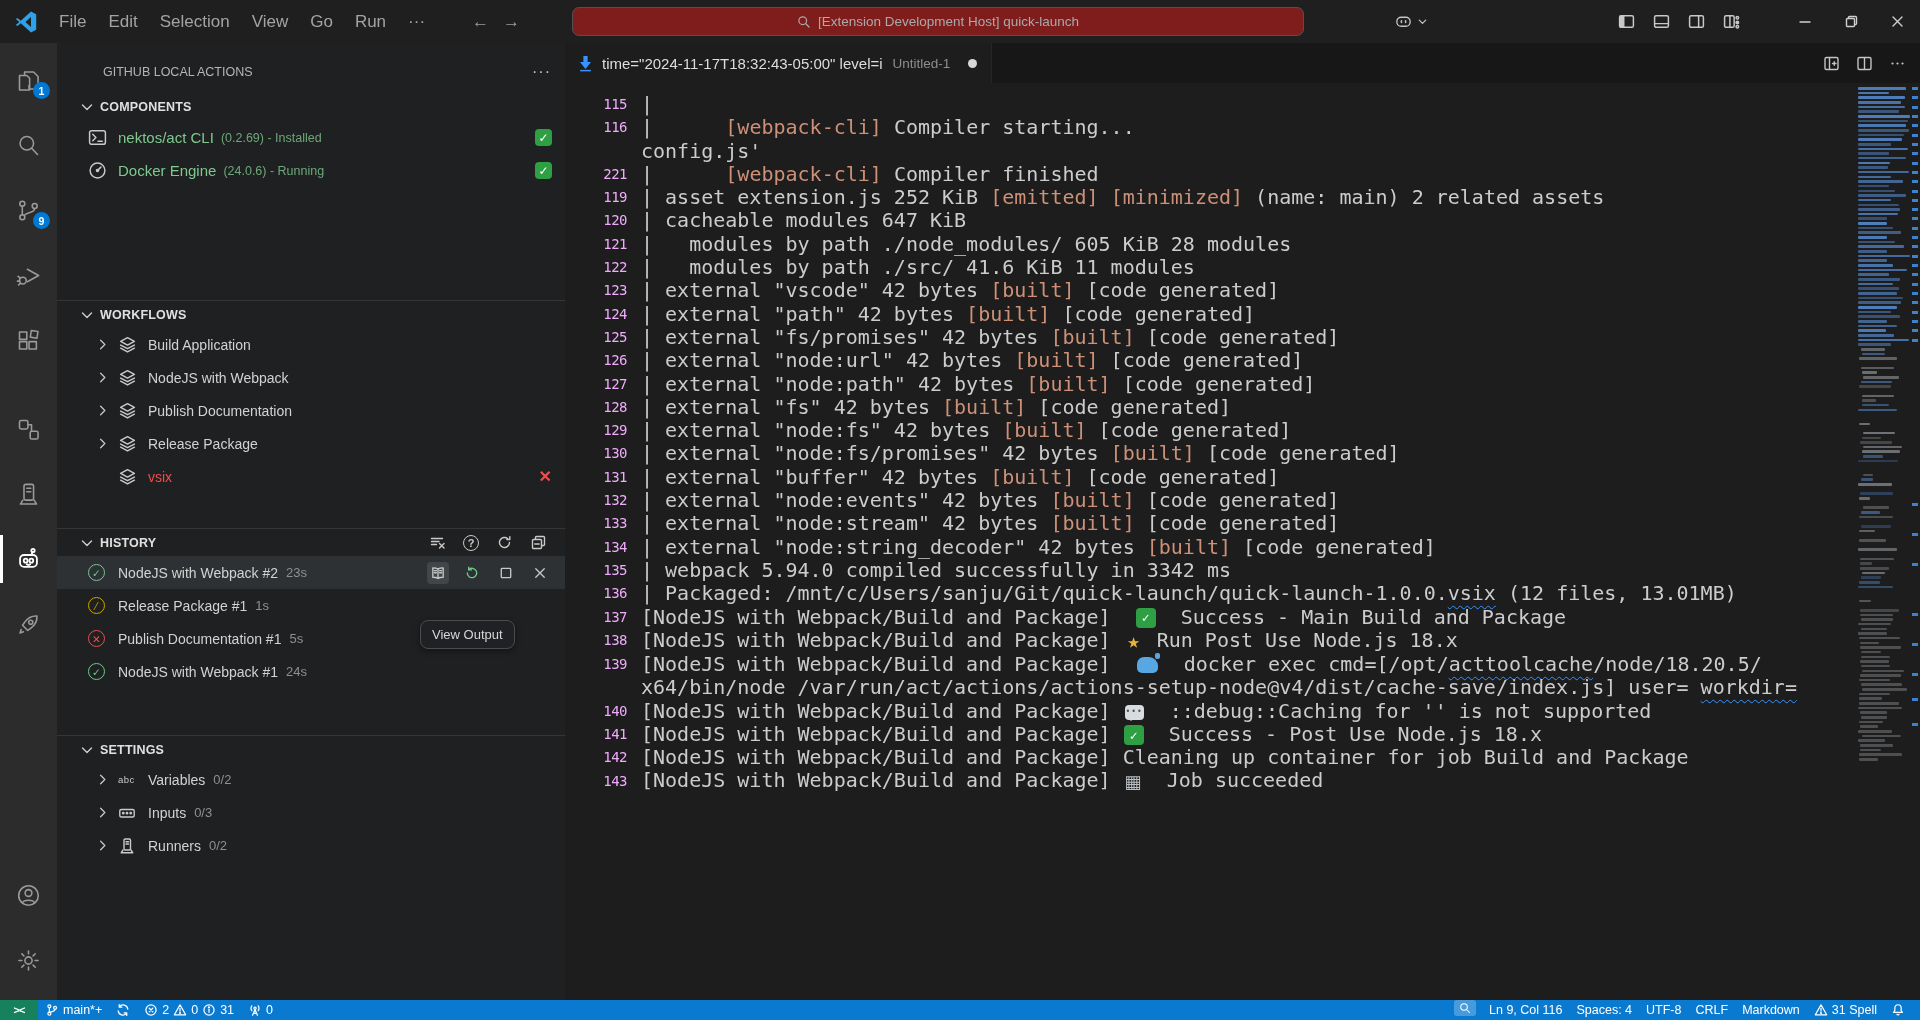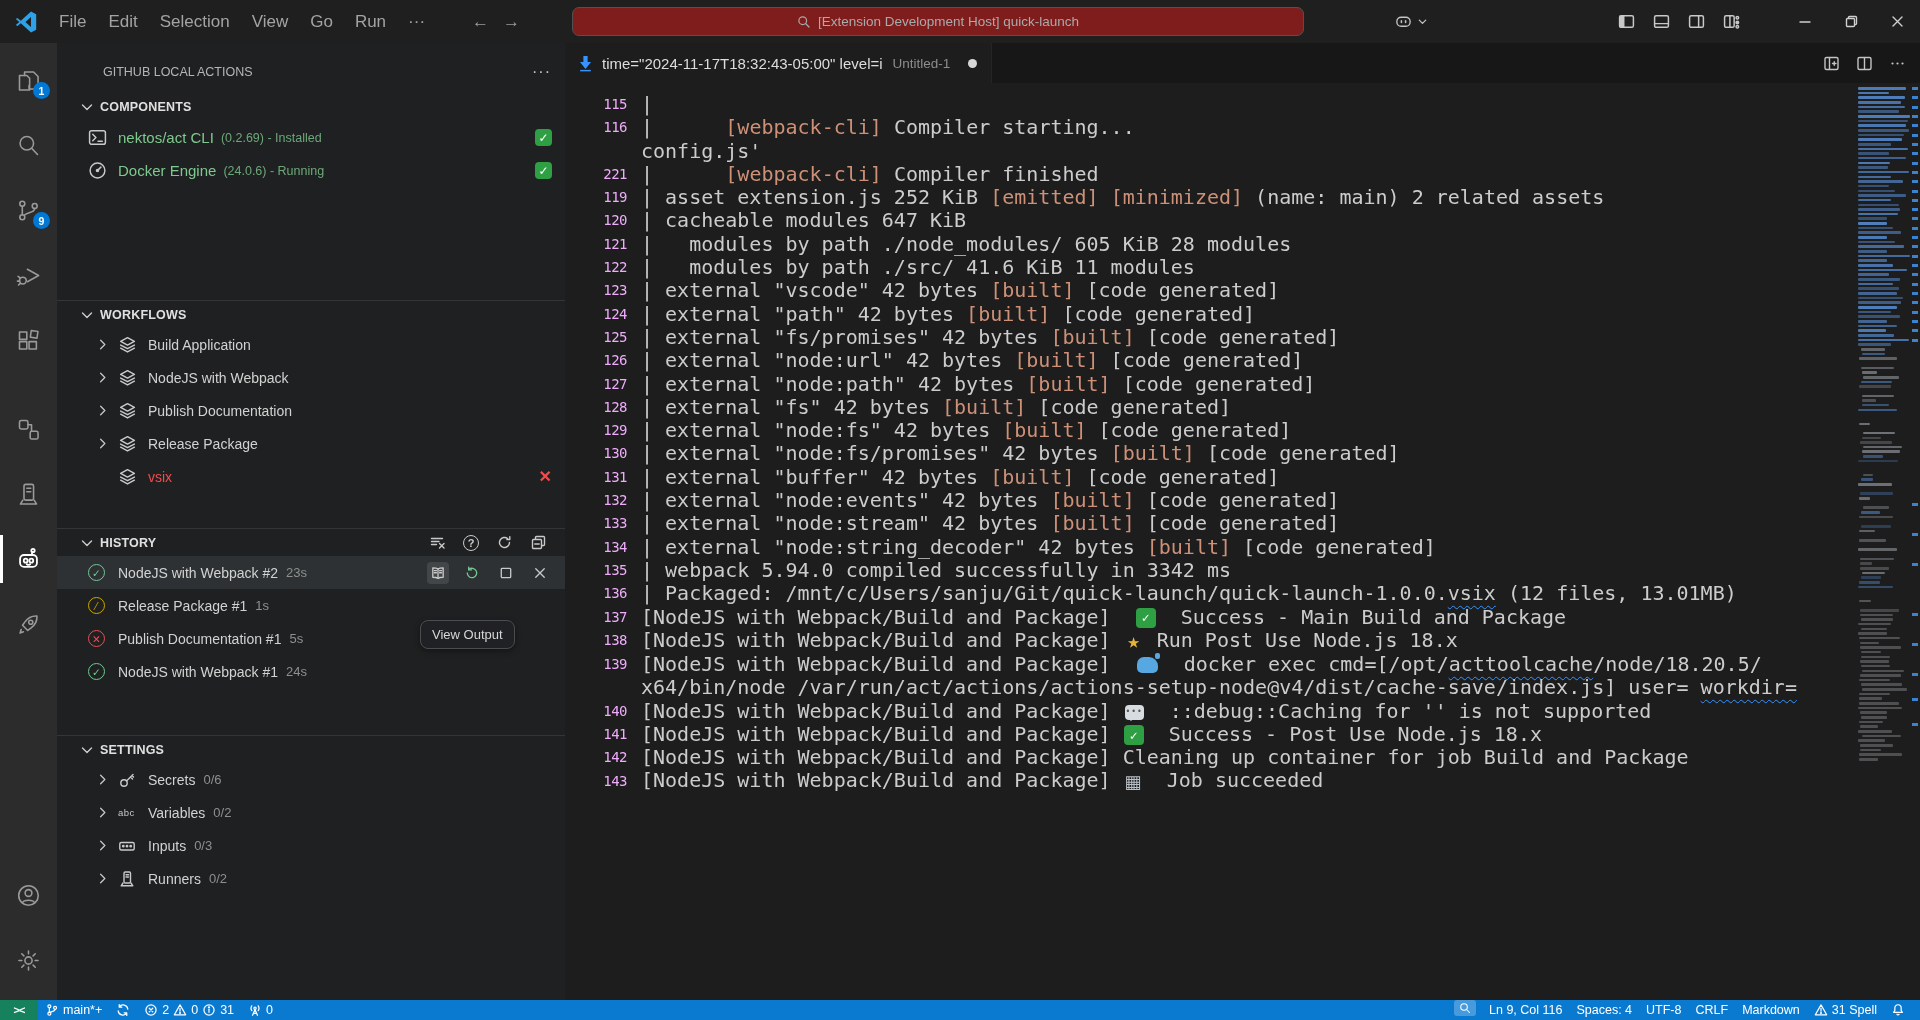--- a/index.html
+++ b/index.html
@@ -477,33 +477,20 @@
           </div>
         </div>
 
       <div class="section-header divided" style="margin-top:47px;">
         <svg class="icn chev" viewBox="0 0 16 16">
             <path d="M3.5 6l4.5 4.5L12.5 6"></path>
           </svg>
         <span class="hdr-label">SETTINGS</span>
       </div>
       <div id="settings-list">
-          <div class="row">
-            <svg class="icn chev" viewBox="0 0 16 16">
-              <path d="M6 3.5L10.5 8 6 12.5"></path>
-            </svg>
-            <span class="ricon" style="color:#c9c9c9">
-              <svg class="icn" width="18" height="18" viewBox="0 0 18 18">
-                <circle cx="6" cy="12" r="3.2"></circle>
-                <path d="M8.5 10L15 3.5M12.5 6l2 2M14 4.5L15.5 6"></path>
-              </svg>
-            </span>
-            <span class="row-label">Secrets</span>
-            <span class="count">0/6</span>
-          </div>
           <div class="row">
             <svg class="icn chev" viewBox="0 0 16 16">
               <path d="M6 3.5L10.5 8 6 12.5"></path>
             </svg>
             <span class="ricon" style="color:#c9c9c9">
               <span class="abc-ic">abc</span>
             </span>
             <span class="row-label">Variables</span>
             <span class="count">0/2</span>
           </div>

